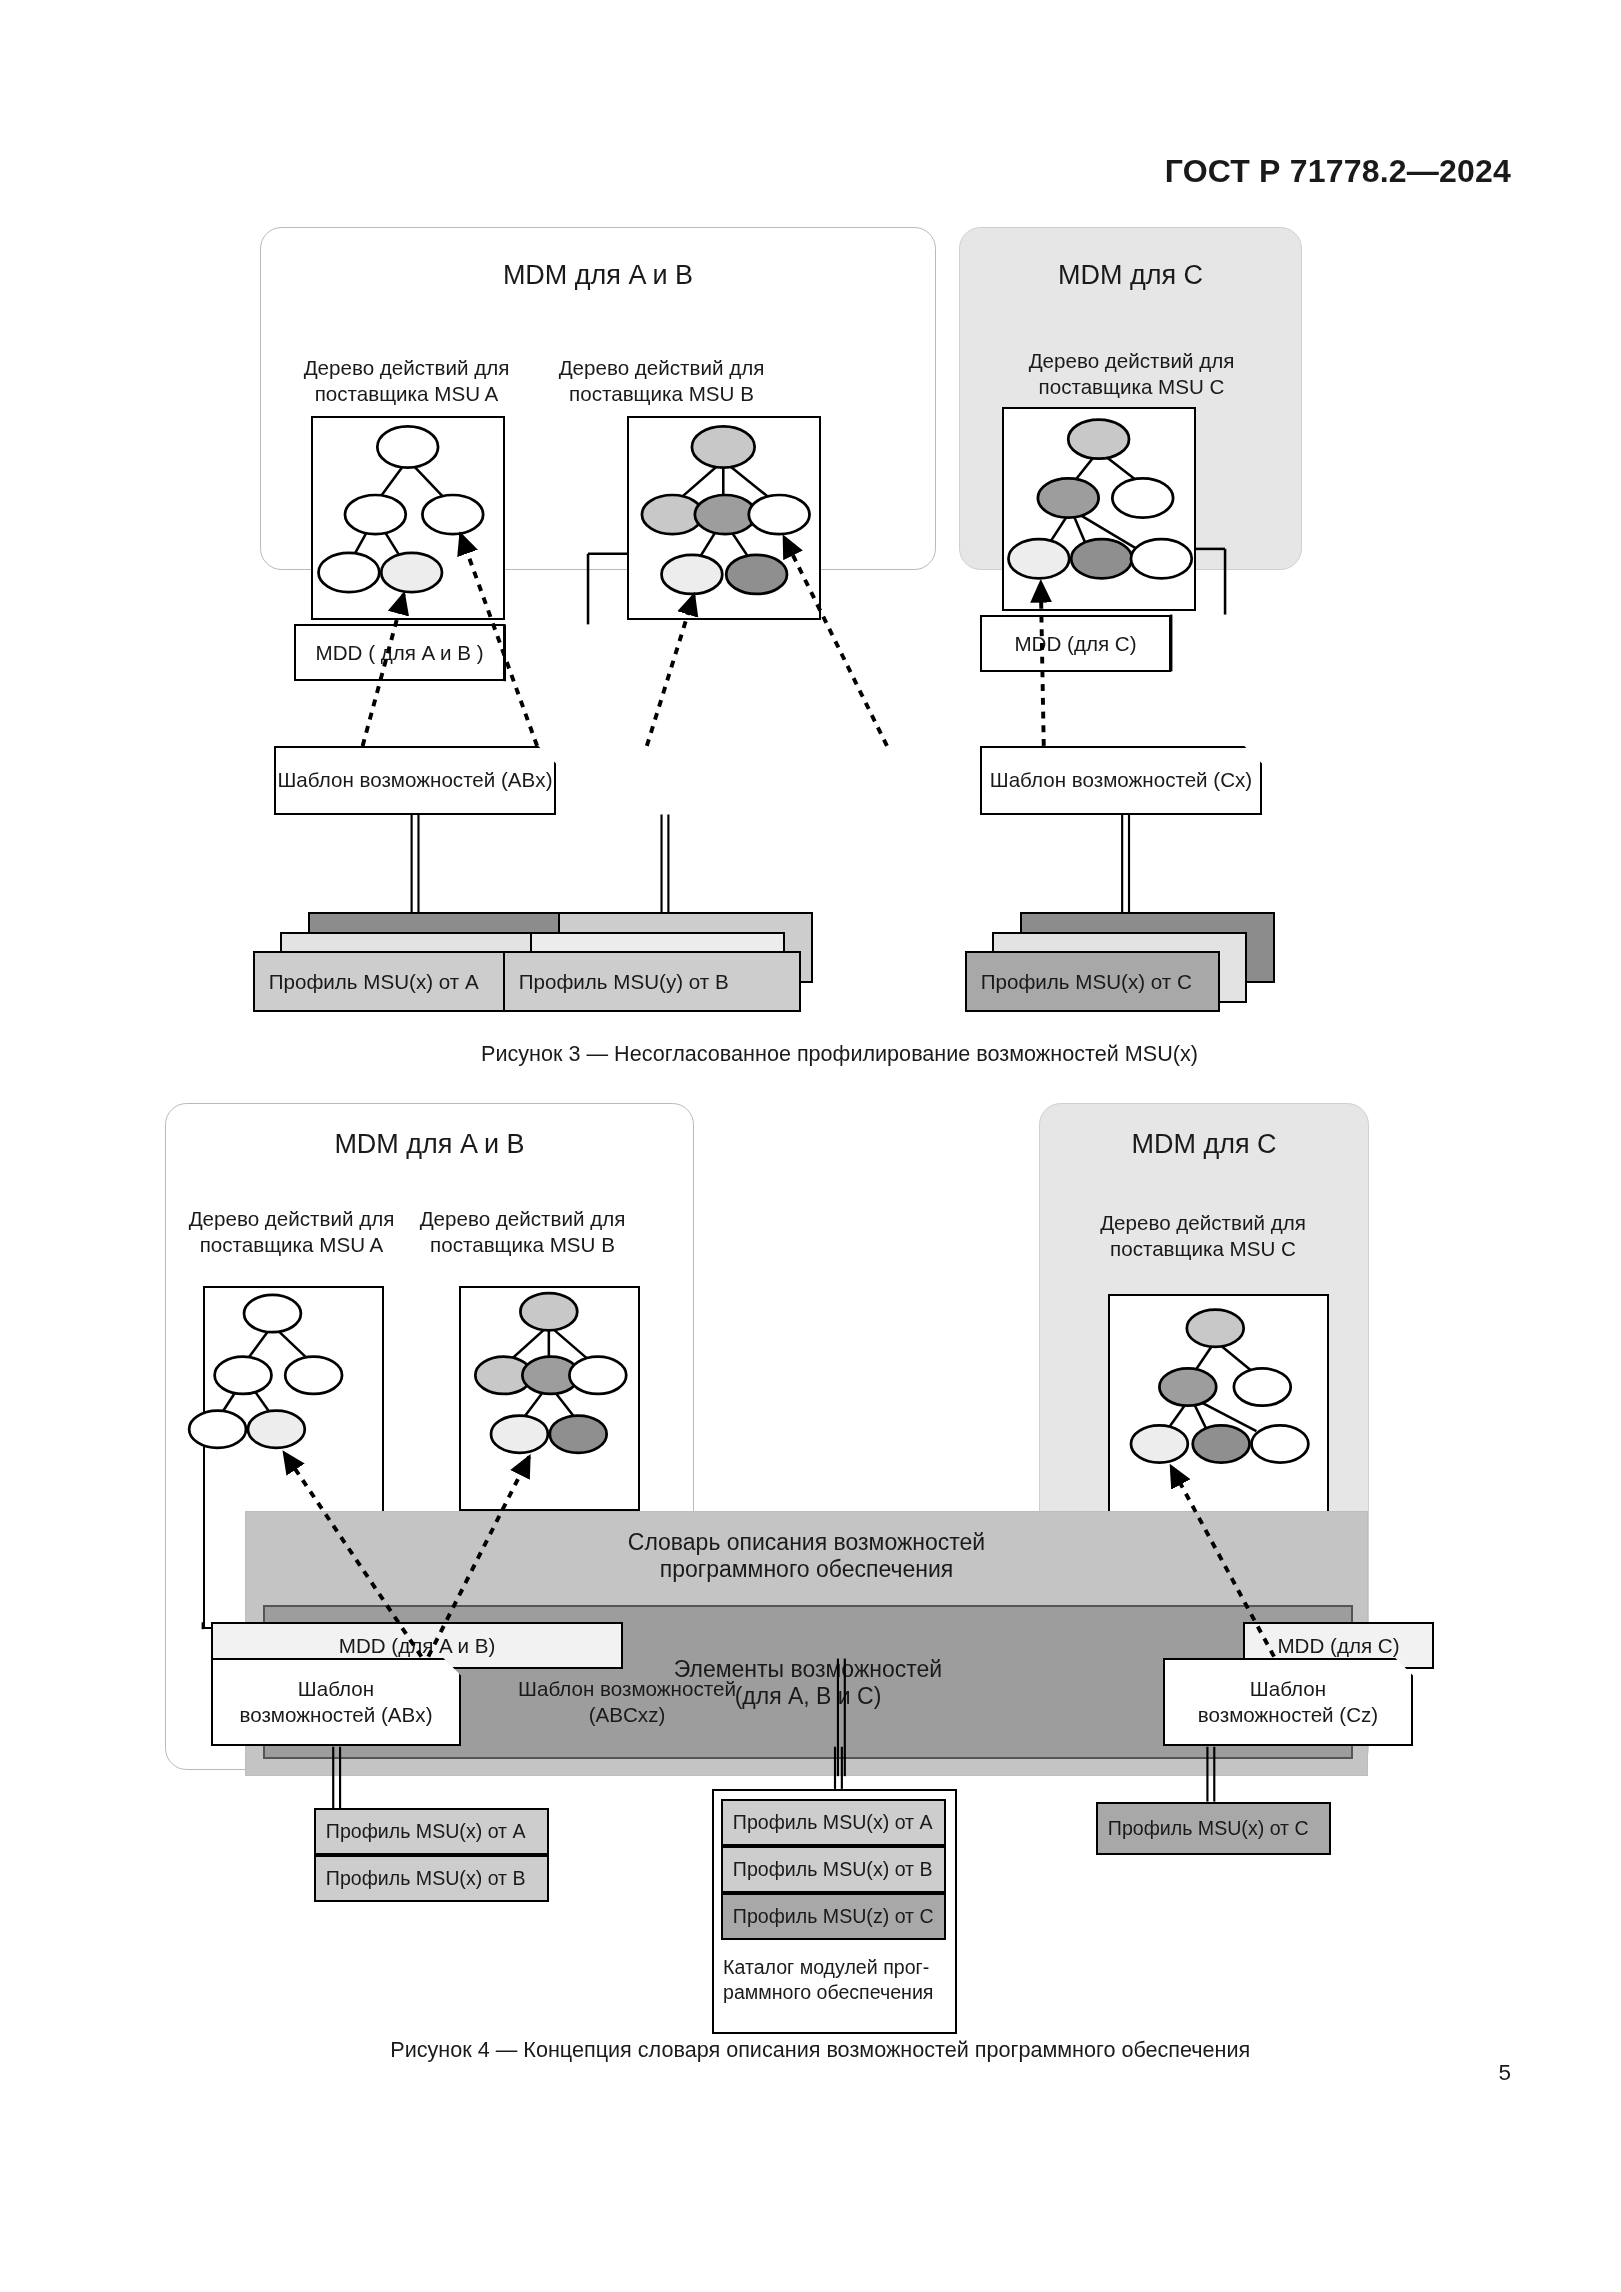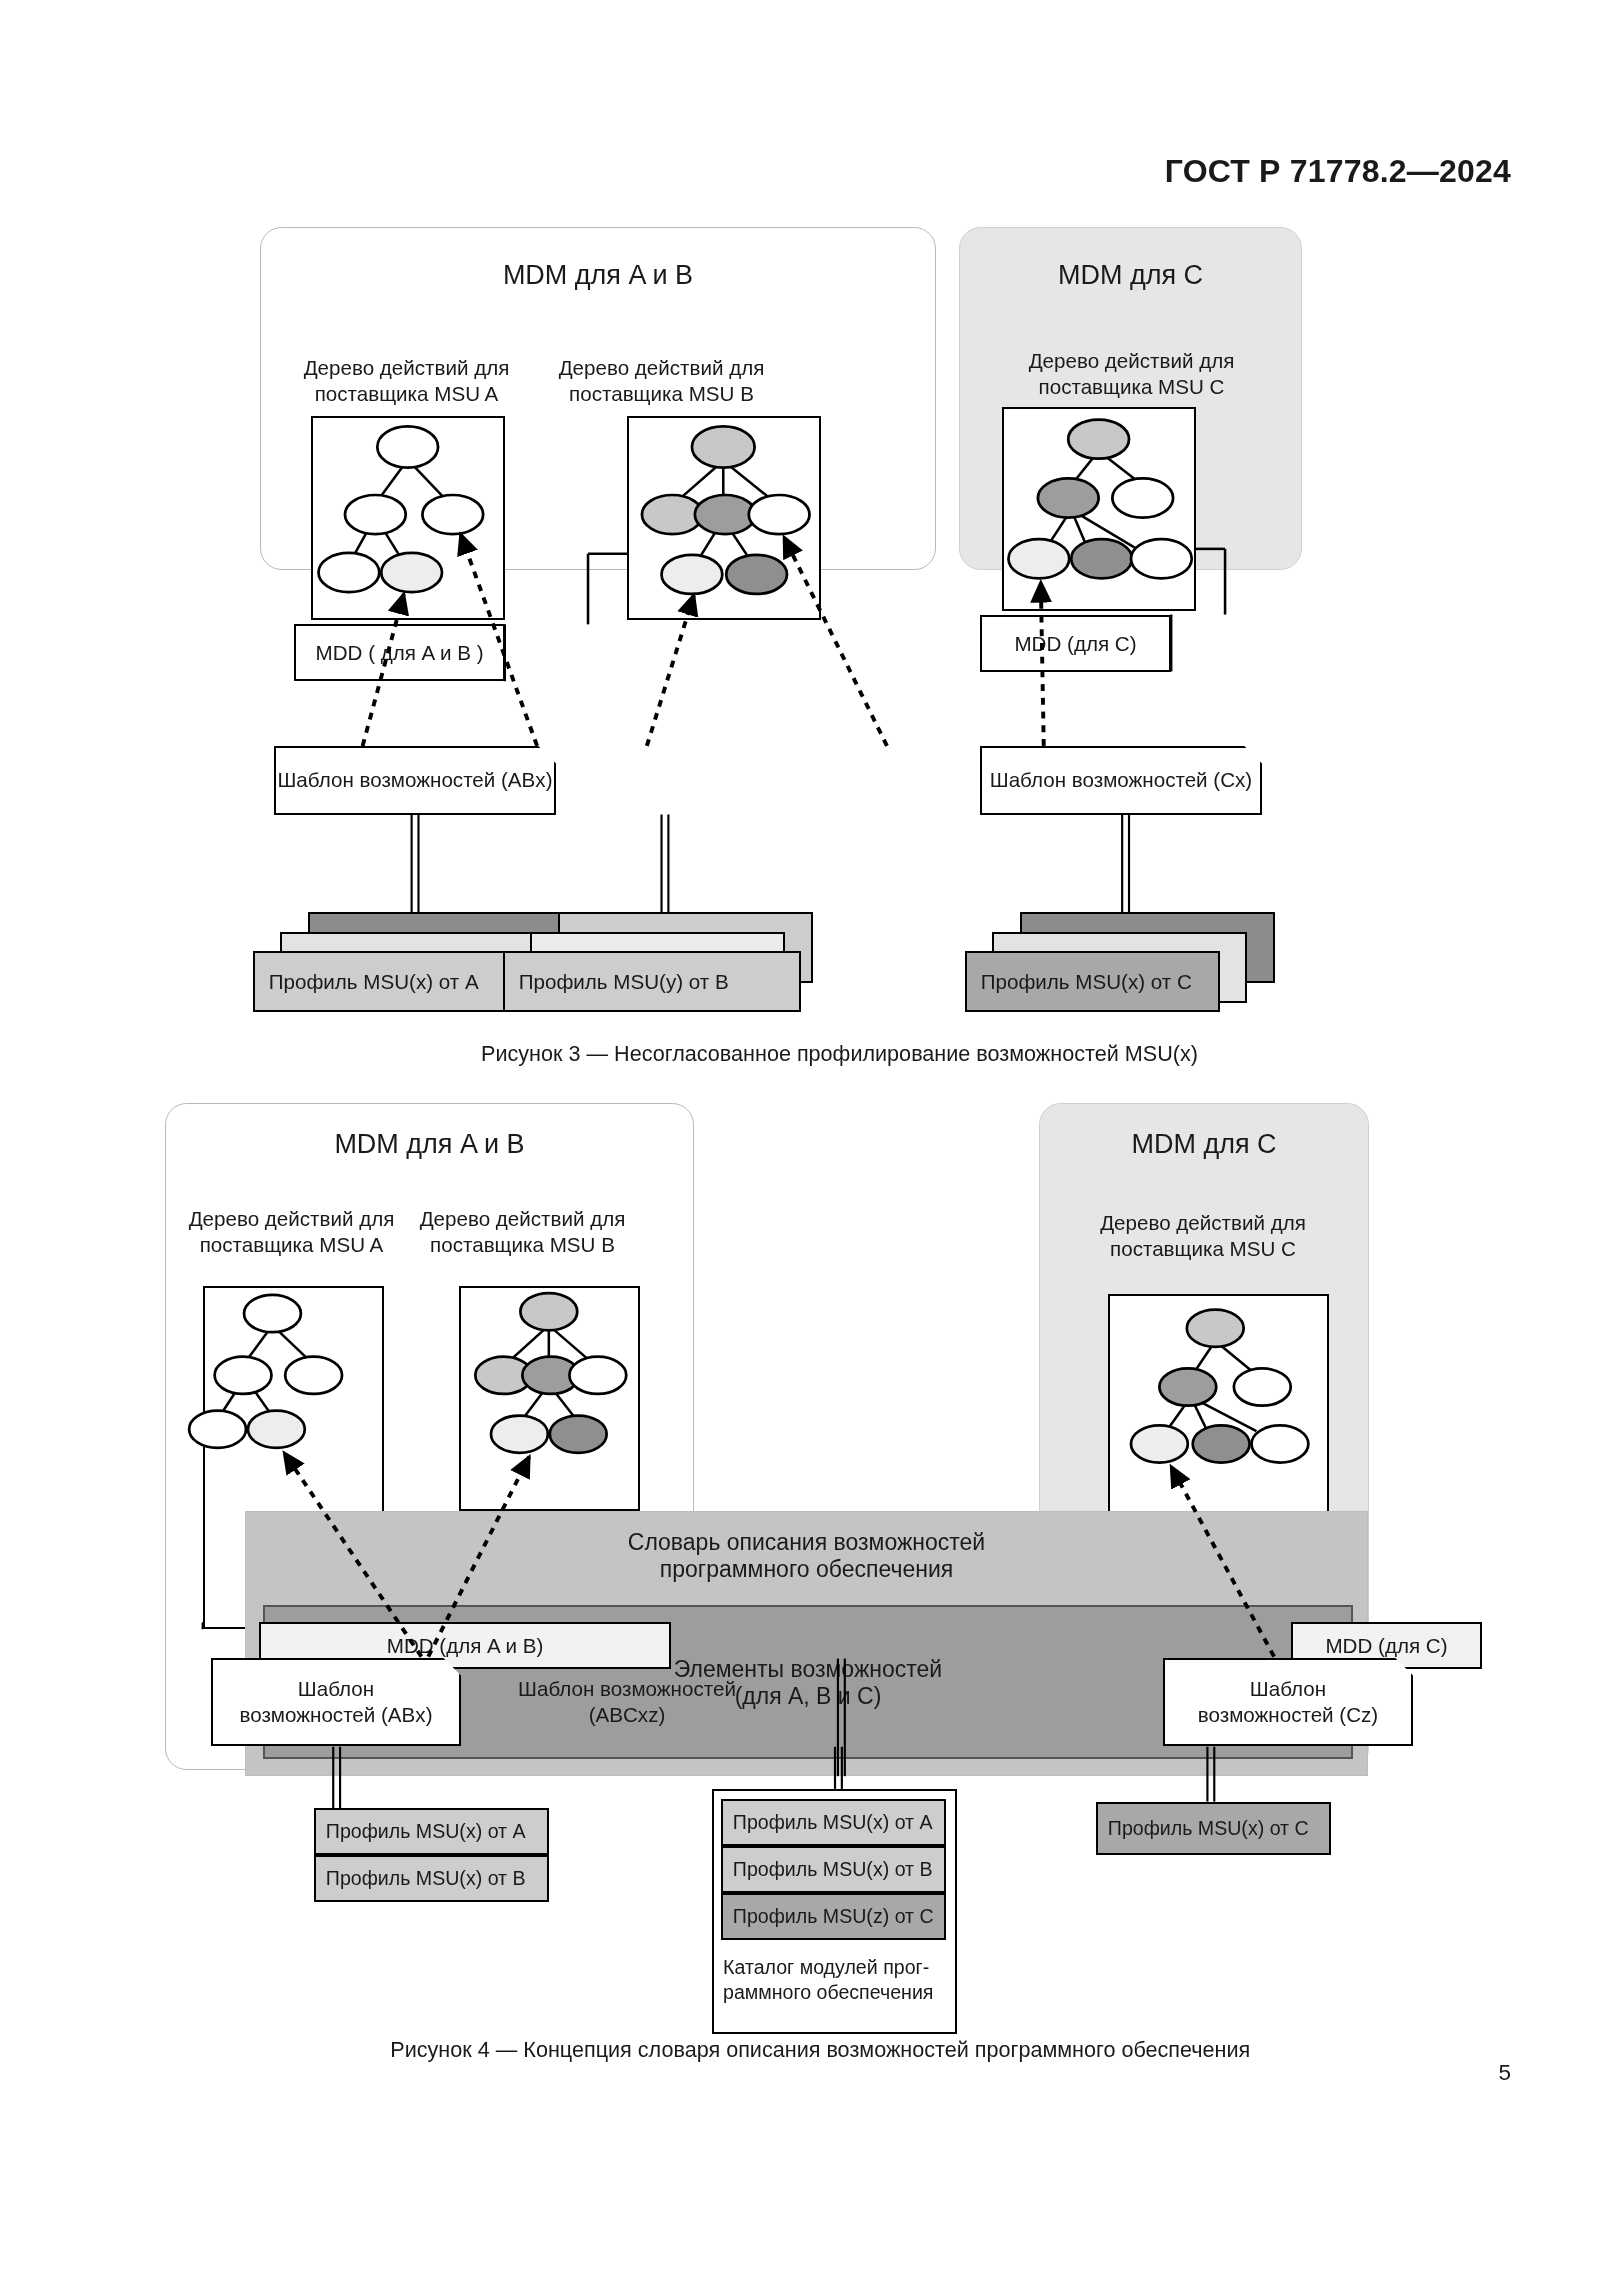--- a/index.html
+++ b/index.html
@@ -46,21 +46,21 @@
   .tree-box{
     position:absolute; border:2.5px solid #000; background:#fff; box-sizing:border-box;
   }
 
   
   .box{
     position:absolute; border:2.5px solid #000; background:#fff; box-sizing:border-box;
     display:flex; align-items:center; justify-content:center; text-align:center;
     font-size:20.6px; line-height:25.5px;
   }
-  .box.pale{ background:#f2f2f2;margin-left:48px; }
+  .box.pale{ background:#f2f2f2; }
 
   
   .note{
     position:absolute; box-sizing:border-box;
     display:flex; align-items:center; justify-content:center; text-align:center;
     font-size:20.6px; line-height:26.5px;
     background:#fff;
     border:2.5px solid #000;
     clip-path:polygon(0 0, calc(100% - 17.6px) 0, 100% 17.6px, 100% 100%, 0 100%);
   }

